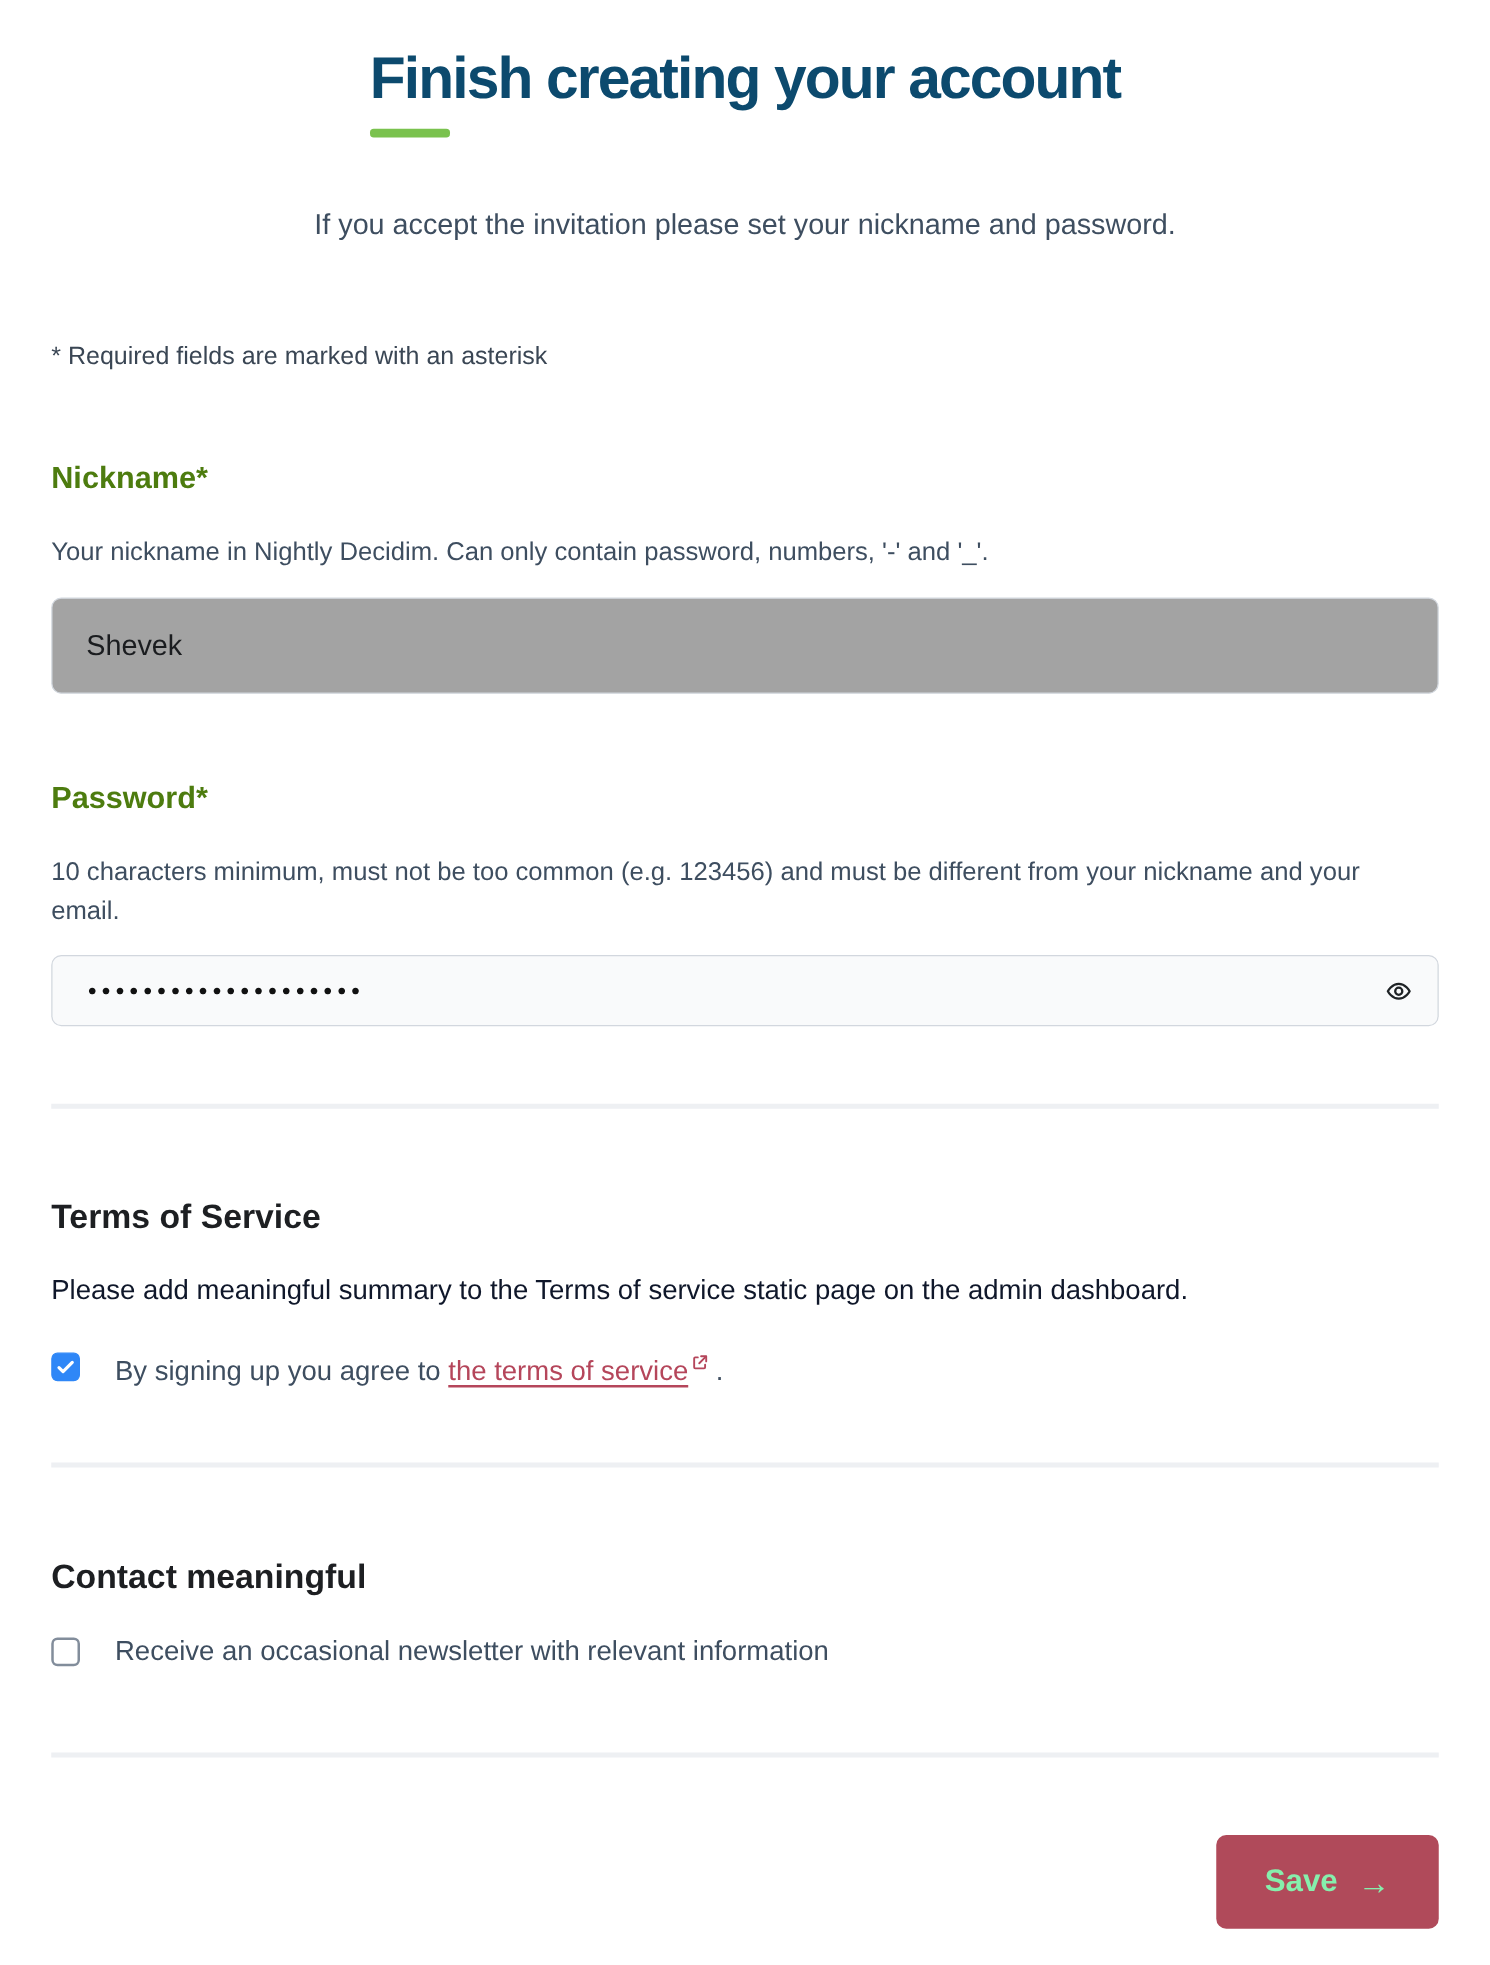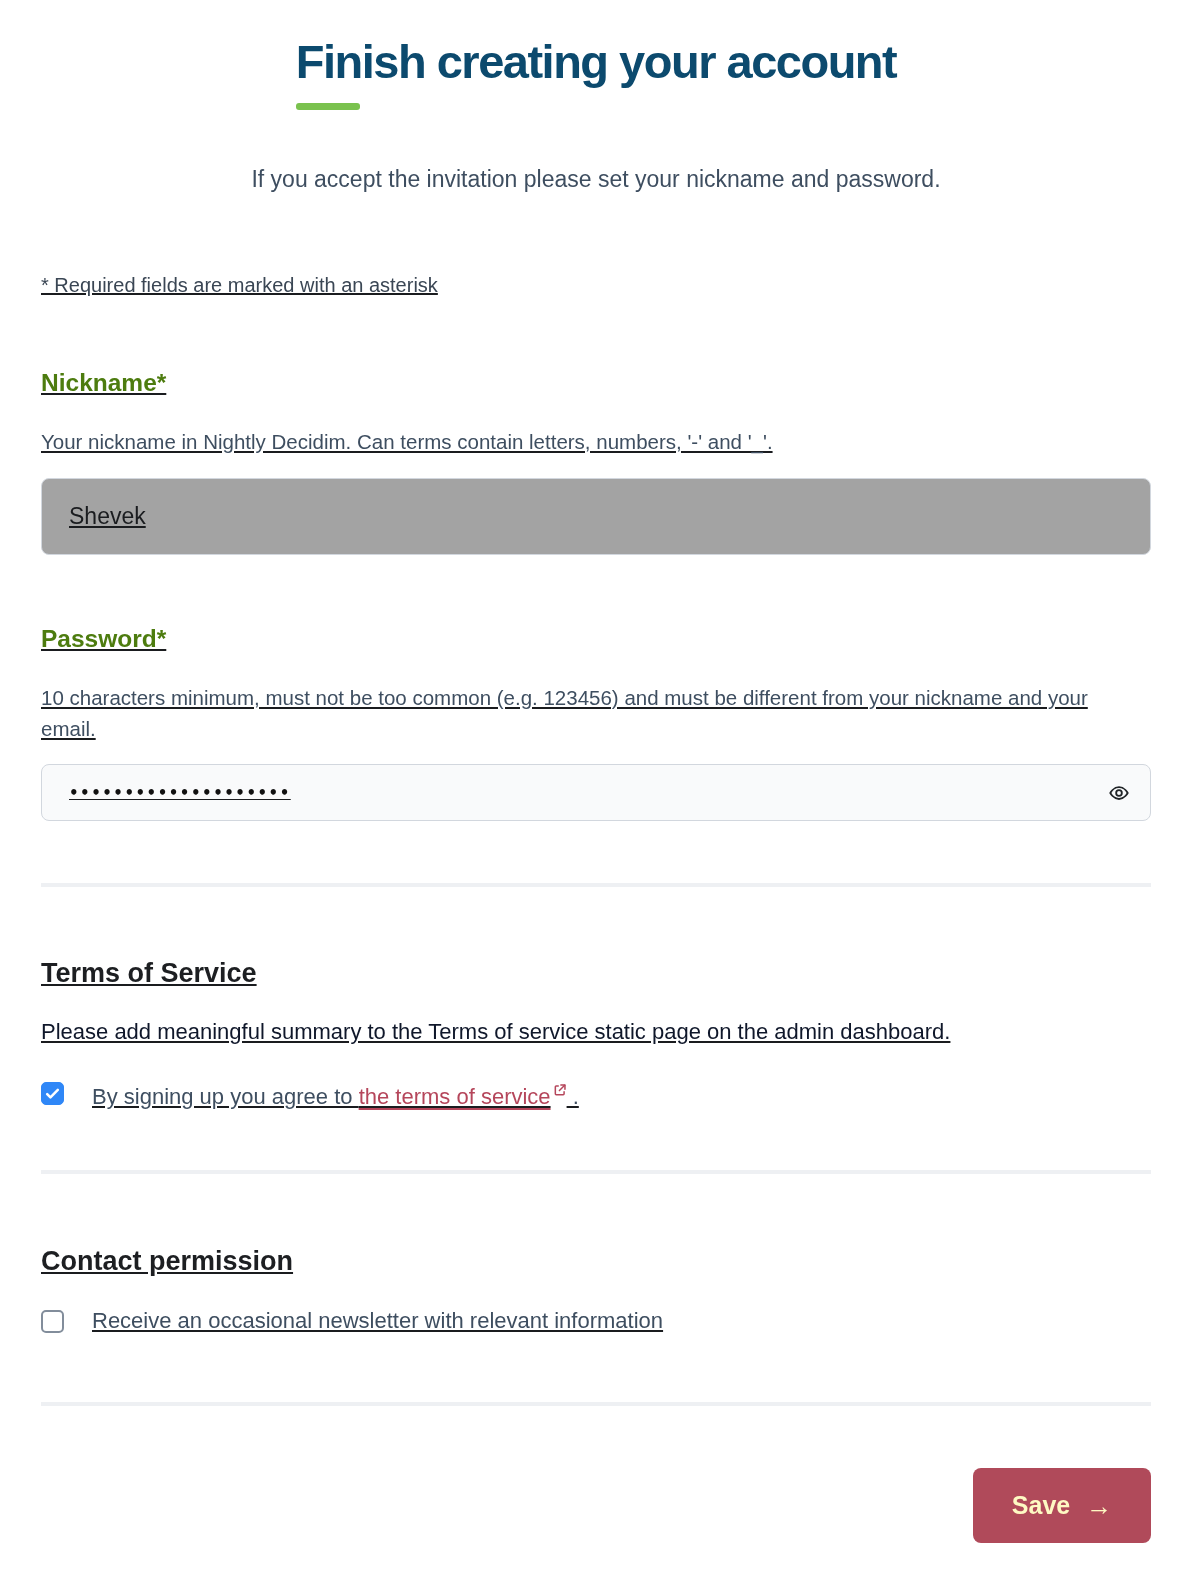--- a/index.html
+++ b/index.html
@@ -30,21 +30,21 @@
   }
   .subtitle {
     margin-top: 54px;
     text-align: center;
     font-size: 23px;
     line-height: 30px;
     color: #3e4e60;
   }
 
   
-  .content { padding: 0 41px; text-decoration: underline; }
+  .content { padding: 0 41px; }
 
   .required-note {
     margin-top: 78px;
     font-size: 20px;
     line-height: 27px;
     color: #3a4654;
   }
 
   .field-label {
     margin-top: 68px;
@@ -173,21 +173,21 @@
     display: flex;
     justify-content: flex-end;
   }
   .save-button {
     height: 75px;
     min-width: 178px;
     padding: 0 36px;
     background: #b04a5a;
     border: none;
     border-radius: 8px;
-    color: #fef9c3;
+    color: #86efac;
     font-family: "Liberation Sans", "DejaVu Sans", sans-serif;
     font-size: 25px;
     font-weight: 700;
     display: flex;
     align-items: center;
     justify-content: center;
     gap: 16px;
     cursor: pointer;
   }
   .save-arrow { font-weight: 400; font-size: 26px; line-height: 1; }
@@ -203,21 +203,21 @@
       <div class="title-underline"></div>
     </div>
     <p class="subtitle">If you accept the invitation please set your nickname and password.</p>
   </div>
 
   <div class="content">
 
     <p class="required-note">* Required fields are marked with an asterisk</p>
 
     <h2 class="field-label">Nickname*</h2>
-    <p class="field-help">Your nickname in Nightly Decidim. Can terms contain letters, numbers, '-' and '_'.</p>
+    <p class="field-help">Your nickname in Nightly Decidim. Can only contain password, numbers, '-' and '_'.</p>
     <input class="text-input" type="text" value="Shevek" style="">
 
     <h2 class="field-label">Password*</h2>
     <p class="field-help">10 characters minimum, must not be too common (e.g. 123456) and must be different from your nickname and your email.</p>
     <div class="password-wrap">
       <input class="password-input" type="text" value="••••••••••••••••••••" style="">
       <button class="eye-toggle">
         <svg viewBox="0 0 24 24" fill="none" stroke="currentColor" stroke-width="2" stroke-linecap="round" stroke-linejoin="round">
           <path d="M2.5 12s3.4-6.5 9.5-6.5S21.5 12 21.5 12s-3.4 6.5-9.5 6.5S2.5 12 2.5 12z"></path>
           <circle cx="12" cy="12" r="3.1"></circle>
@@ -238,21 +238,21 @@
       </span>
       <span><span>By signing up you agree to </span><a class="tos-link">the terms of service</a><span class="ext-icon"><svg viewBox="0 0 24 24" fill="none" stroke="currentColor" stroke-width="2.6" stroke-linecap="round" stroke-linejoin="round">
               <path d="M9 5H5.5a1.5 1.5 0 0 0-1.5 1.5v12A1.5 1.5 0 0 0 5.5 20h12a1.5 1.5 0 0 0 1.5-1.5V15"></path>
               <path d="M13.5 3.5H20.5V10.5"></path>
               <path d="M20 4L11 13"></path>
             </svg></span><span> .</span></span>
     </div>
 
     <hr class="divider d2">
 
-    <h2 class="section-heading contact">Contact permission</h2>
+    <h2 class="section-heading contact">Contact meaningful</h2>
 
     <div class="checkbox-row newsletter">
       <span class="checkbox unchecked"></span>
       <span>Receive an occasional newsletter with relevant information</span>
     </div>
 
     <hr class="divider d3">
 
   </div>
 

